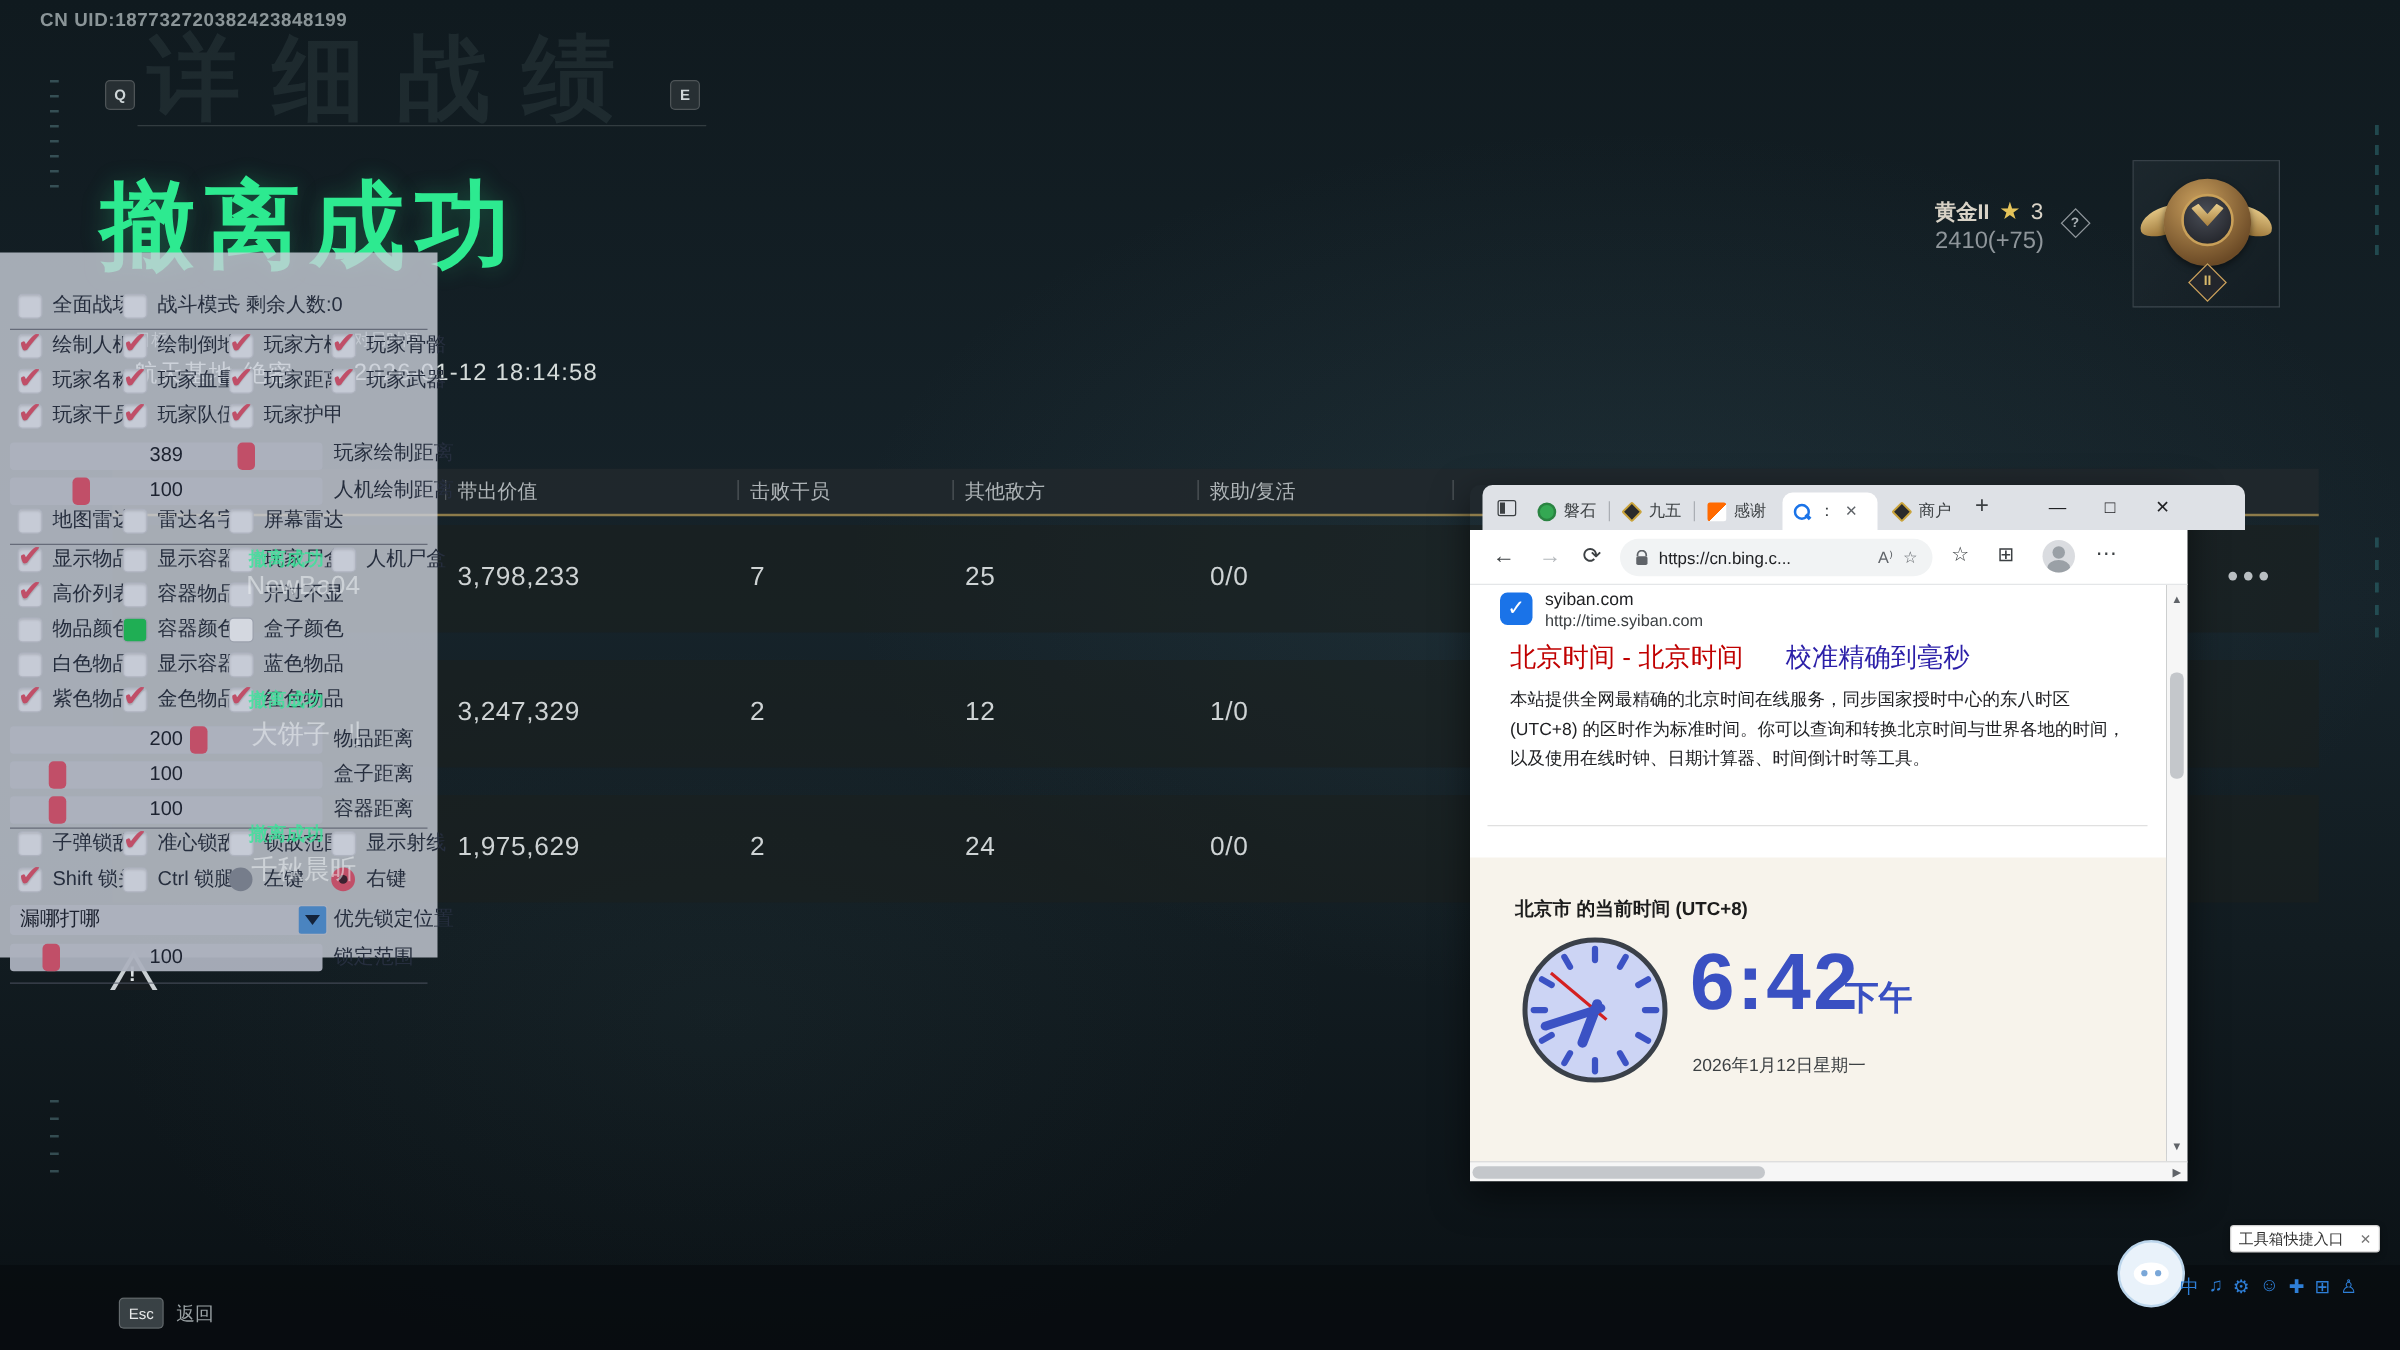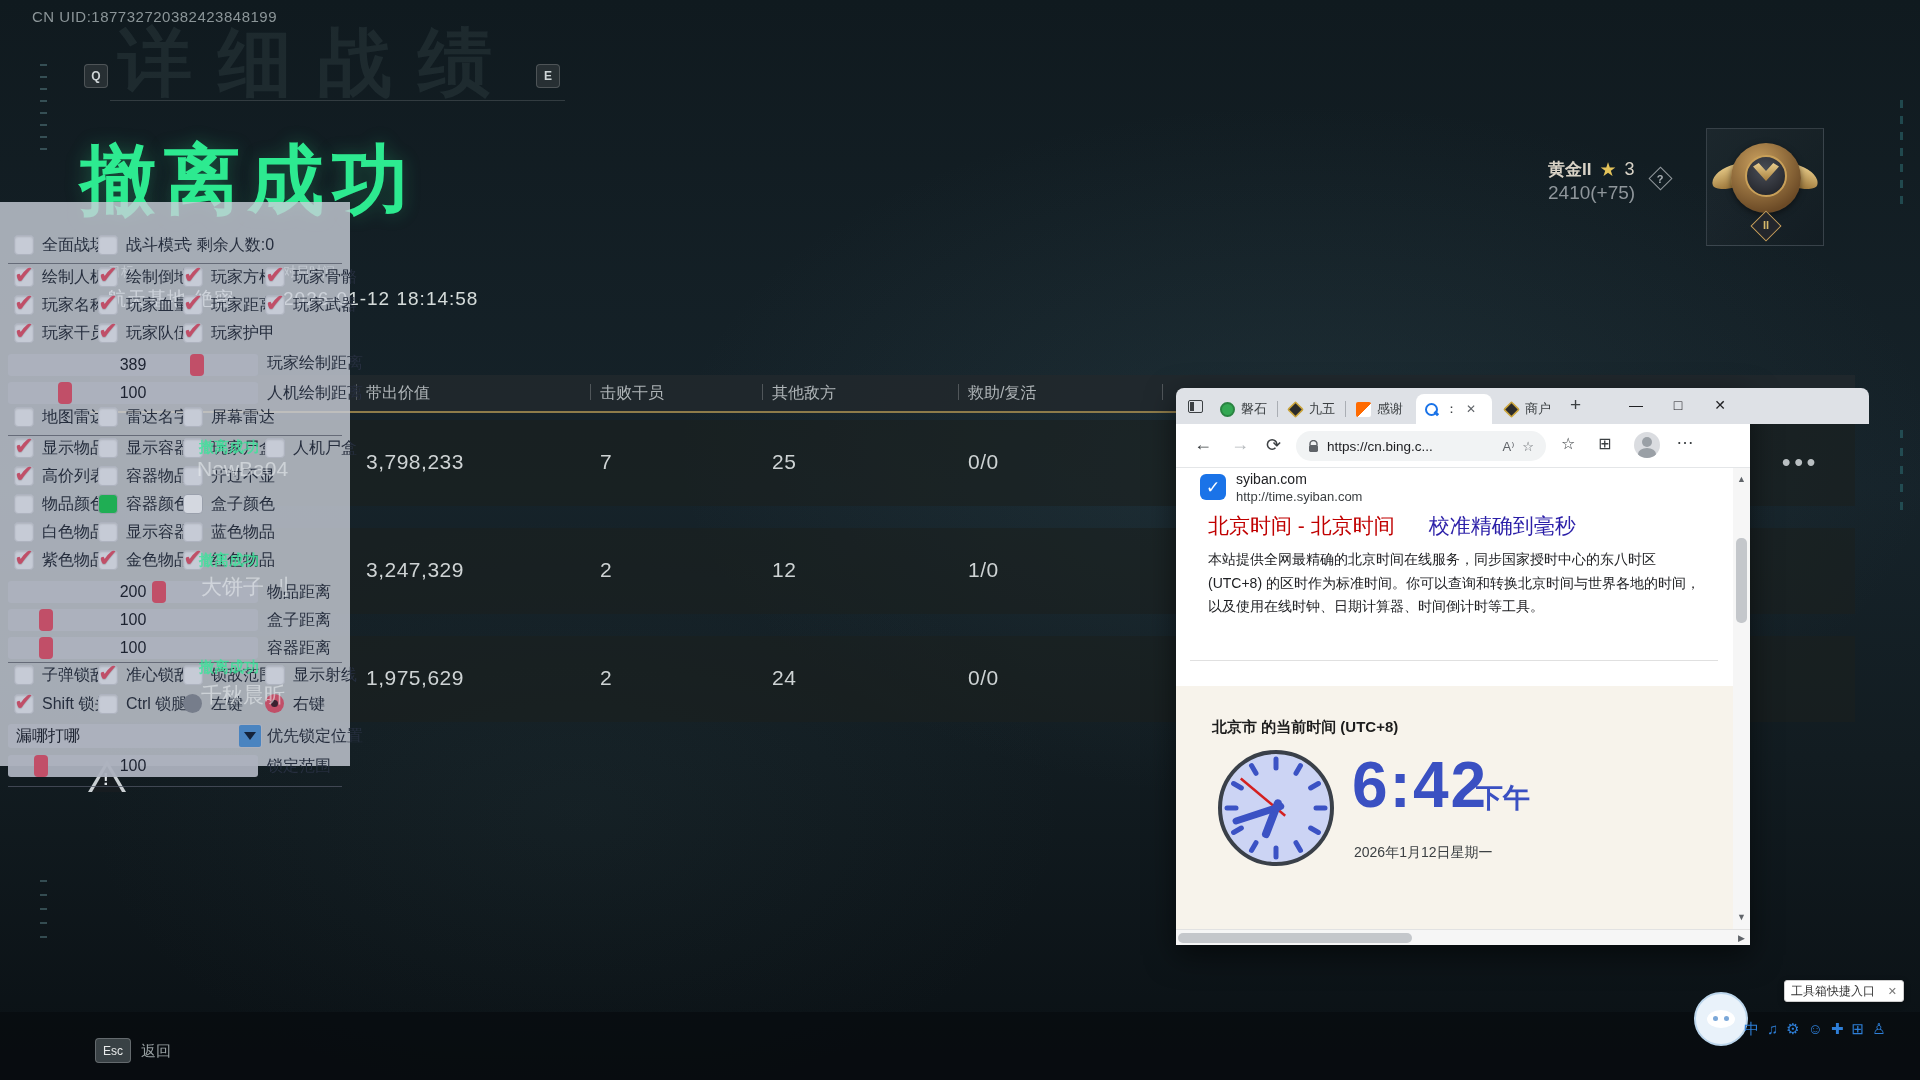--- a/index.html
+++ b/index.html
@@ -9,21 +9,21 @@
     background:
       radial-gradient(900px 500px at 68% 42%, rgba(70,105,115,.18), rgba(0,0,0,0) 70%),
       radial-gradient(700px 420px at 30% 75%, rgba(60,90,95,.10), rgba(0,0,0,0) 70%),
       linear-gradient(180deg,#101a1f 0%, #16232a 45%, #121c21 70%, #0a1014 100%);
     overflow:hidden; }
   .abs { position:absolute; }
 
   
   .ghost-title { left:118px; top:14px; font-size:74px; font-weight:900; letter-spacing:26px;
     color:rgba(150,180,180,.10); white-space:nowrap; }
-  .uid { left:32px; top:8px; font-size:15px; color:#8b9598; letter-spacing:.5px; }
+  .uid { left:32px; top:8px; font-size:15px; color:#8b9598; letter-spacing:.5px;font-weight:bold; }
 
   .tabs-line { left:110px; top:100px; width:455px; height:1px; background:rgba(255,255,255,.14); }
   .keycap { width:24px; height:24px; border-radius:4px; background:rgba(42,50,53,.9);
     border:1px solid rgba(255,255,255,.18); color:#cfd6d8; font-size:12px; font-weight:bold;
     display:flex; align-items:center; justify-content:center; }
   .gtab { height:48px; display:flex; align-items:center; justify-content:center;
     font-size:16px; color:#98a0a2; padding:0 26px; }
   .gtab.active { background:linear-gradient(180deg, rgba(62,84,76,.55), rgba(40,58,52,.45));
     border:1px solid rgba(86,226,158,.45); color:#eef2f1; font-weight:bold; }
   .gtab-underline { height:3px; background:#46e59b; }
@@ -98,21 +98,21 @@
   .ghost-name-w { position:absolute; color:#eef2f4; font-size:21px; opacity:.55; z-index:40; white-space:nowrap; }
   .warn-tri { left:88px; top:760px; width:0; height:0; border-left:19px solid transparent;
     border-right:19px solid transparent; border-bottom:32px solid #dfe3e6; opacity:.9; }
   .warn-tri-inner { left:92px; top:766px; width:0; height:0; border-left:15px solid transparent;
     border-right:15px solid transparent; border-bottom:26px solid #171c20; z-index:2; }
   .warn-bang { left:103px; top:770px; color:#dfe3e6; font-size:17px; font-weight:bold; z-index:3; }
 
   
   .browser { left:1176px; top:388px; width:574px; height:557px; z-index:50;
     box-shadow:0 10px 30px rgba(0,0,0,.55); border-radius:8px 8px 0 0; }
-  .b-tabstrip { position:absolute; left:0; top:0; width:693px; height:36px; background:#dee1e6; border-radius:8px 8px 0 0; }
+  .b-tabstrip { position:absolute; left:10px; top:0; width:610px; height:36px; background:#dee1e6; border-radius:8px 8px 0 0; }
   .b-tab { position:absolute; top:6px; height:30px; display:flex; align-items:center; gap:6px;
     padding:0 8px; font-size:13px; color:#3c4043; overflow:hidden; white-space:nowrap; }
   .b-tab.active { background:#ffffff; border-radius:8px 8px 0 0; }
   .b-tabsep { position:absolute; top:13px; width:1px; height:16px; background:#aaaeb4; }
   .fav { width:15px; height:15px; flex:0 0 auto; border-radius:50%; }
   .fav.green-circle { background:#34a853; border:2px solid #2a8442; }
   .fav.gold-diamond { background:#2b2b2b; transform:rotate(45deg) scale(.8); border-radius:2px; border:2px solid #caa43c; }
   .fav.orange-swatch { border-radius:2px; background:linear-gradient(135deg,#ff6a00 55%,#ffffff 55%); }
   .fav.search-blue { background:none; position:relative; }
   .fav.search-blue:before { content:""; position:absolute; left:1px; top:1px; width:9px; height:9px;

